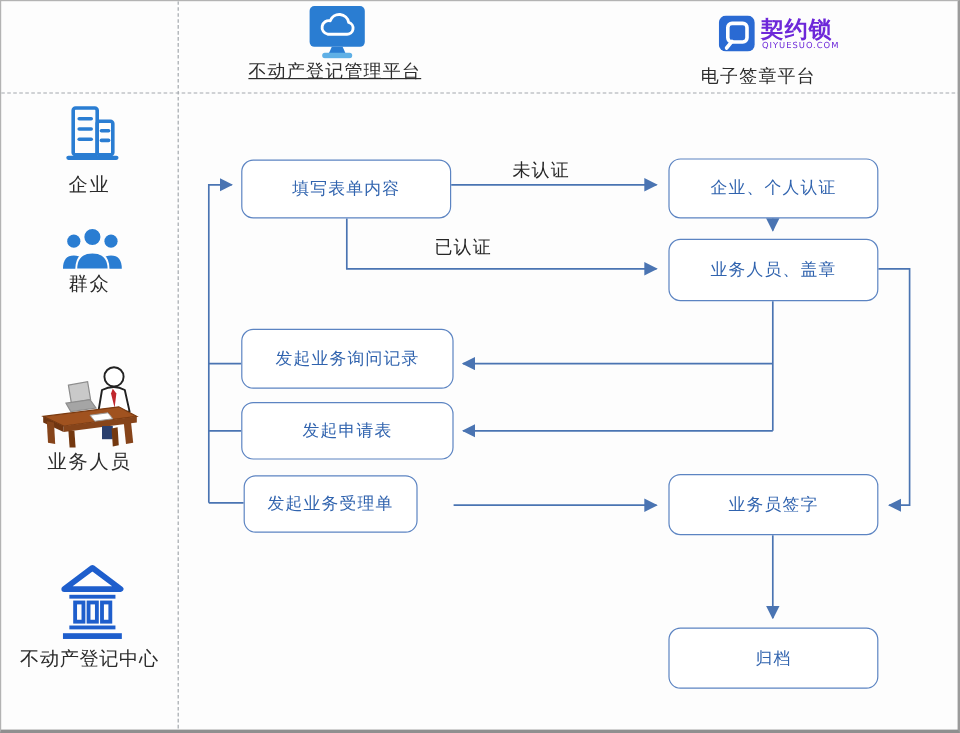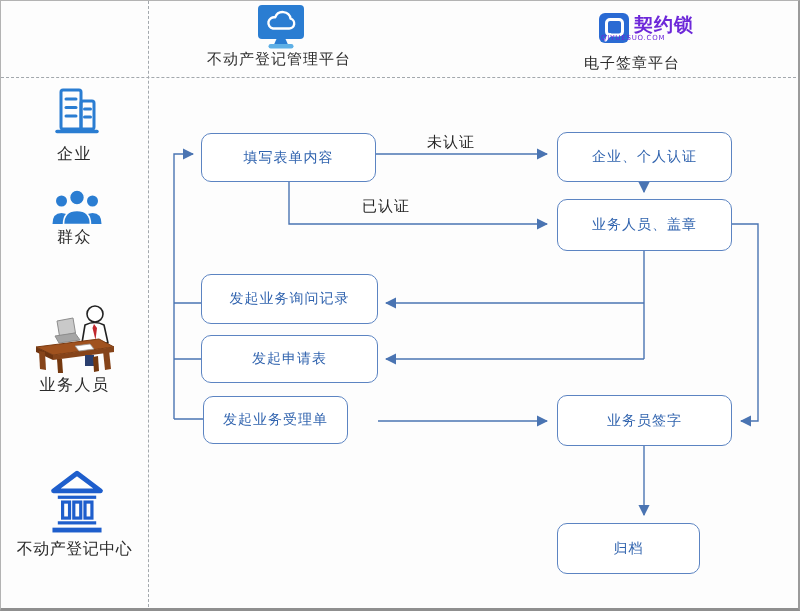--- a/index.html
+++ b/index.html
@@ -30,29 +30,29 @@
 
   <div class="v-divider"></div>
   <div class="h-divider"></div>
 
   <svg class="icon" style="left:256px;top:4px;" width="48" height="44" viewBox="0 0 48 44">
     <rect x="1" y="0" width="46" height="34" rx="4" fill="#2a7dd2"></rect>
     <path d="M16 23.5 h16 a5 5 0 0 0 1.6 -9.8 a8 8 0 0 0 -15.4 -1.4 A5.6 5.6 0 0 0 16 23.5 Z" fill="none" stroke="#ffffff" stroke-width="2.4" stroke-linejoin="round"></path>
     <path d="M19.5 34 h9 l2.5 5.5 h-14 z" fill="#2a7dd2"></path>
     <rect x="11.5" y="39" width="25" height="4.5" rx="2.2" fill="#5fb0e6"></rect>
   </svg>
-  <div class="hdr-label" style="left:178px;top:49px;width:200px;">不动产登记管理平台</div>
+  <div class="hdr-label" style="left:178px;top:49px;width:200px;text-decoration:underline;">不动产登记管理平台</div>
 
   <svg class="icon" style="left:598px;top:12px;" width="30" height="30" viewBox="0 0 30 30">
     <rect x="0" y="0" width="30" height="30" rx="6" fill="#2a6ad3"></rect>
     <rect x="7.5" y="6.5" width="16" height="15.5" rx="3.5" fill="none" stroke="#ffffff" stroke-width="3"></rect>
     <path d="M11 21.5 L6.5 27" stroke="#ffffff" stroke-width="3" stroke-linecap="round"></path>
   </svg>
   <div class="brand" style="left:633px;top:11px;font-size:19px;letter-spacing:1px;">契约锁</div>
-  <div class="brand" style="left:600px;top:33px;font-size:7px;letter-spacing:0.8px;font-weight:normal;">QIYUESUO.COM</div>
+  <div class="brand" style="left:634px;top:33px;font-size:7px;letter-spacing:0.8px;font-weight:normal;">QIYUESUO.COM</div>
   <div class="hdr-label" style="left:551px;top:53px;width:160px;">电子签章平台</div>
 
   <svg class="icon" style="left:52px;top:85px;" width="48" height="50" viewBox="0 0 48 50">
     <g fill="none" stroke="#2a7dd2" stroke-width="3" stroke-linecap="round">
       <rect x="8" y="4" width="20" height="39" rx="2"></rect>
       <line x1="13" y1="13" x2="23" y2="13"></line>
       <line x1="13" y1="21.5" x2="23" y2="21.5"></line>
       <line x1="13" y1="30" x2="23" y2="30"></line>
       <rect x="28" y="15" width="13" height="28" rx="2"></rect>
       <line x1="31.5" y1="23" x2="37.5" y2="23"></line>
@@ -136,15 +136,15 @@
   <div class="edge-label" style="left:405px;top:132px;width:90px;">未认证</div>
   <div class="edge-label" style="left:340px;top:196px;width:90px;">已认证</div>
 
   <div class="node" style="left:200px;top:132px;width:175px;height:49px;">填写表单内容</div>
   <div class="node" style="left:556px;top:131px;width:175px;height:50px;">企业、个人认证</div>
   <div class="node" style="left:556px;top:198px;width:175px;height:52px;">业务人员、盖章</div>
   <div class="node" style="left:200px;top:273px;width:177px;height:50px;">发起业务询问记录</div>
   <div class="node" style="left:200px;top:334px;width:177px;height:48px;">发起申请表</div>
   <div class="node" style="left:202px;top:395px;width:145px;height:48px;">发起业务受理单</div>
   <div class="node" style="left:556px;top:394px;width:175px;height:51px;">业务员签字</div>
-  <div class="node" style="left:556px;top:522px;width:143px;height:51px;text-align:center;">归档</div>
+  <div class="node" style="left:556px;top:522px;width:175px;height:51px;text-align:center;">归档</div>
 
 </div>
 
 </body></html>

